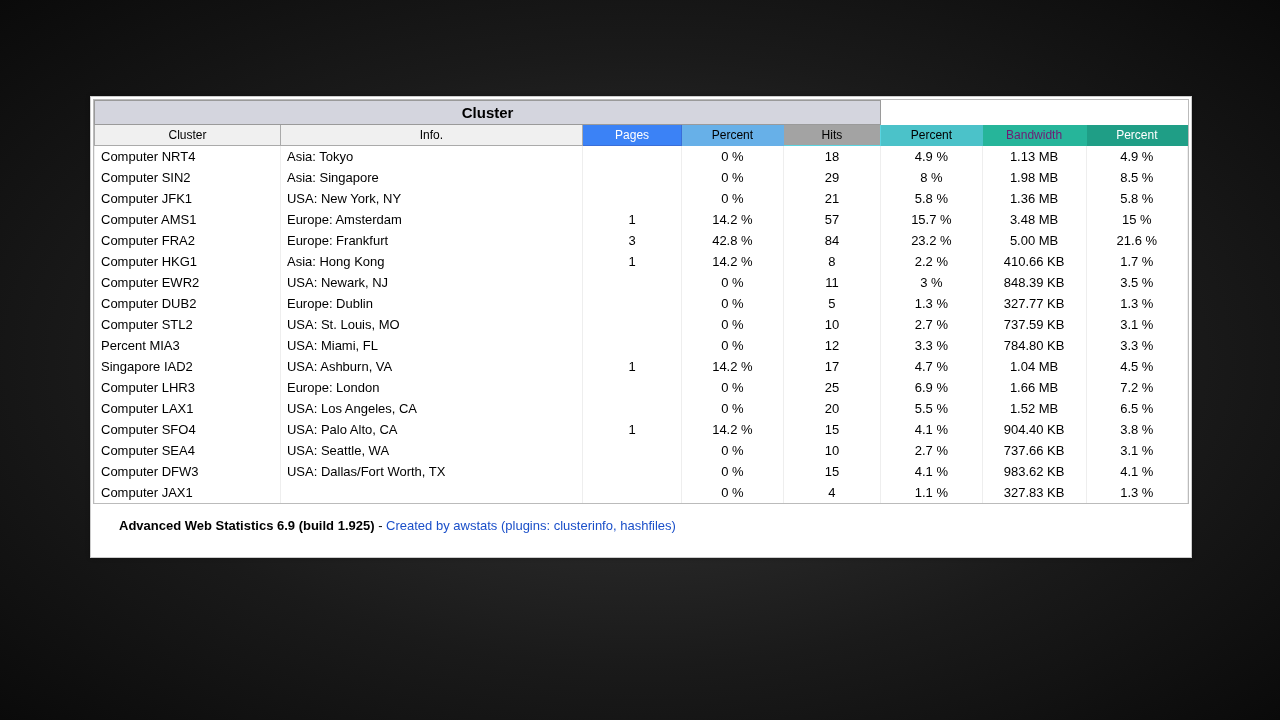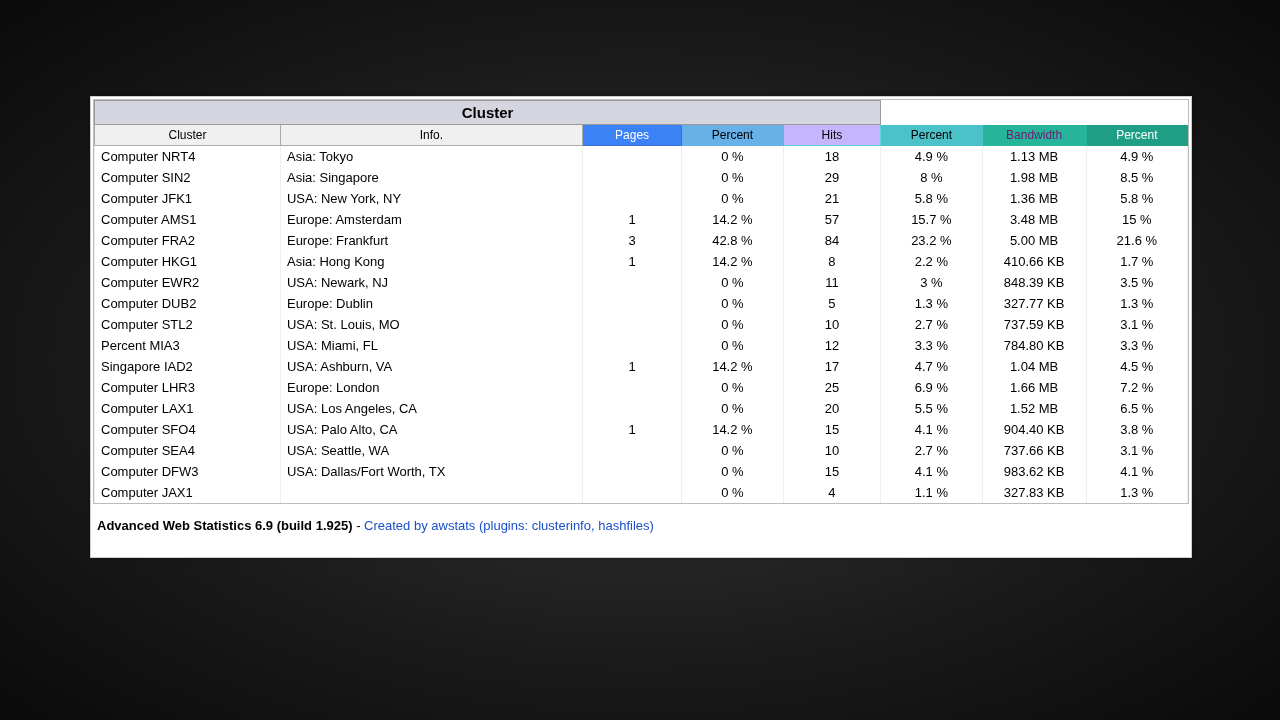--- a/index.html
+++ b/index.html
@@ -40,39 +40,39 @@
   }
   .hdr td {
     text-align:center;
     font-size:12px;
     padding:3px 2px;
     border:1px solid #aaa;
     background:#f0f0f0;
   }
   .hdr .pages   { background:#3b82f6; color:#fff; border-color:#3a6ed8; }
   .hdr .pagespc { background:#67b0e8; color:#000; border-color:#67b0e8; }
-  .hdr .hits    { background:#c4b5fd; color:#000; border-color:#5ad4e0; }
+  .hdr .hits    { background:#a3a3a3; color:#000; border-color:#5ad4e0; }
   .hdr .hitspc  { background:#4bc2c9; color:#000; border-color:#4bc2c9; }
   .hdr .bw      { background:#26b59a; color:#701a75; border-color:#26b59a; }
   .hdr .bwpc    { background:#1f9e86; color:#fff; border-color:#1f9e86; }
   .row td {
     padding:3px 6px;
     border-left:1px solid #eee;
     border-right:1px solid #eee;
     white-space:nowrap;
   }
   .row td.name { width:185px; }
   .row td.info { width:310px; }
   .row td.num  { text-align:center; width:96px; }
   .tbl-wrap { border:1px solid #bbb; }
   .footer {
     padding:14px 4px 4px 4px;
     font-size:13px;
   }
-  .footer b { font-weight:bold; }
+  .footer b { font-weight:bold;margin-left:22px; }
   .footer a {
     color:#1a4fc9;
     text-decoration:none;
     text-align:right;
   }
 </style>
 </head>
 <body>
 
 <div class="panel">

